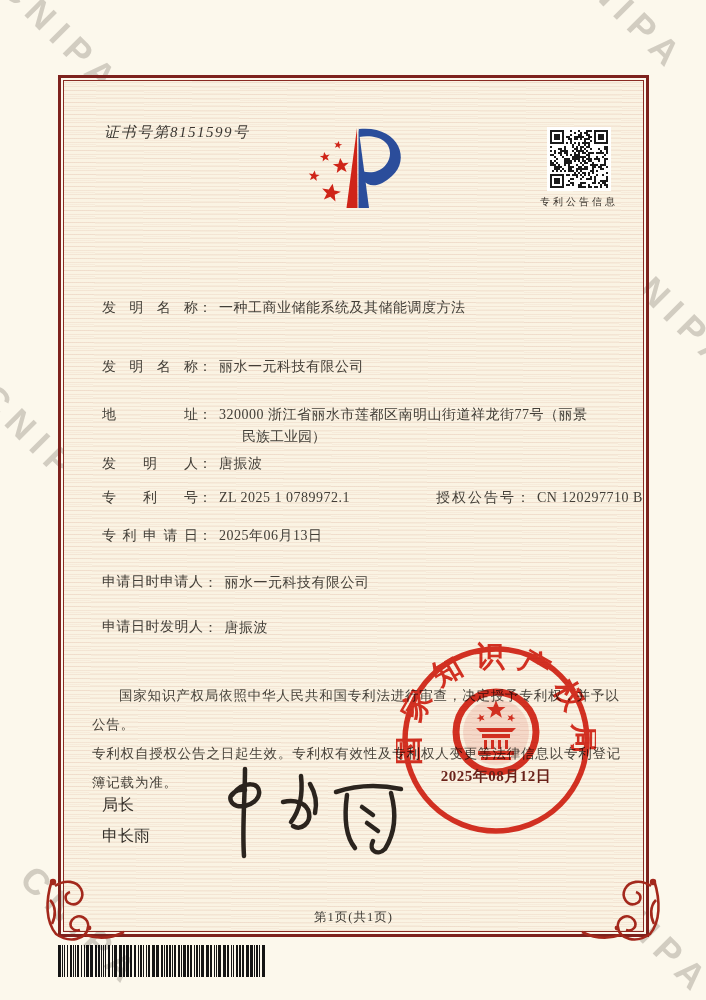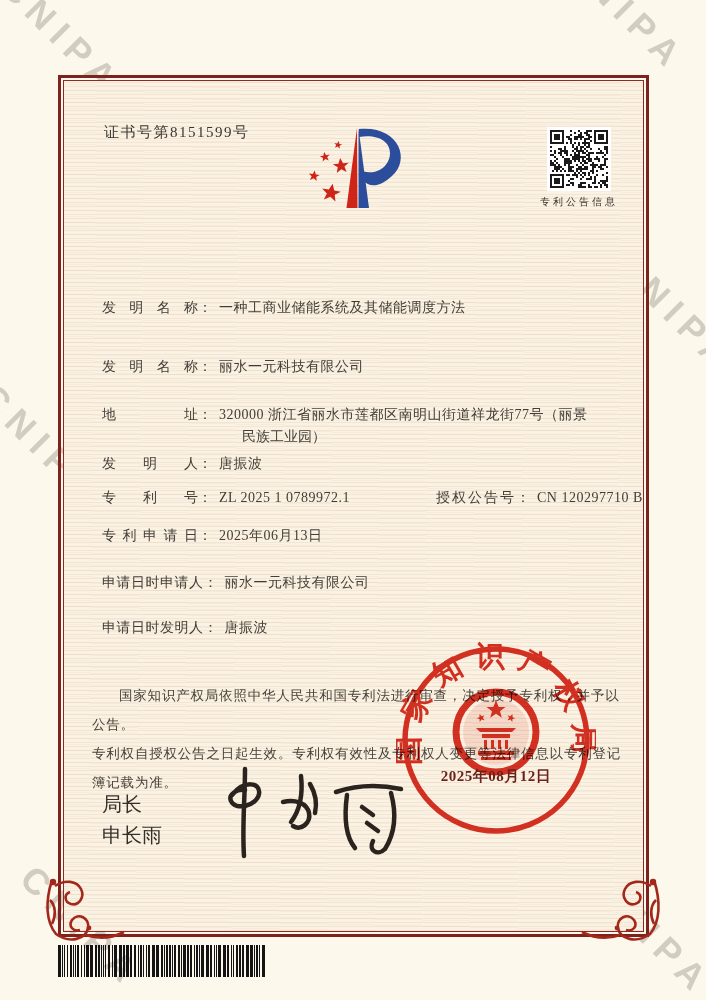--- a/index.html
+++ b/index.html
@@ -37,21 +37,21 @@
     position:absolute;inset:2px;
     border:1px solid #8a2a22;
     background:
       repeating-linear-gradient(0deg, rgba(203,140,115,0.14) 0 1px, rgba(0,0,0,0) 1px 4px),
       repeating-linear-gradient(1.2deg, rgba(203,140,115,0.08) 0 1px, rgba(0,0,0,0) 1px 6px),
       #faf3e3;
   }
   
   .cert-no{
     position:absolute;left:40px;top:42px;
-    font-size:15px;letter-spacing:1.5px;color:#3a3631;
+    font-size:15px;letter-spacing:1.5px;color:#3a3631;font-style:italic;
   }
   .logo{position:absolute;left:225px;top:35px;width:140px;height:100px;}
   .qr-block{position:absolute;left:450px;top:46px;width:130px;text-align:center;}
   .qr{width:58px;height:58px;display:inline-block;background:#fff;padding:3px;}
   .qr-label{
     margin-top:0;font-size:10px;letter-spacing:3px;color:#3a342d;
   }
   .title{
     position:absolute;left:0;top:128px;width:100%;
     text-align:center;
@@ -59,34 +59,34 @@
     letter-spacing:14px;text-indent:14px;
   }
   
   .rows{position:absolute;left:38px;top:0;width:530px;font-size:14px;color:#423e37;}
   .row{position:absolute;left:0;width:530px;line-height:21px;white-space:nowrap;}
   .lb{
     display:inline-block;width:96px;
     text-align:justify;text-align-last:justify;
     vertical-align:top;
   }
-  .lb7{display:inline-block;vertical-align:top;letter-spacing:0.5px;}
+  .lb7{display:inline-block;vertical-align:top;letter-spacing:0.5px;font-family:Liberation Mono, monospace;}
   .cl{display:inline-block;}
   .val{margin-left:7px;letter-spacing:0.5px;}
   .rcol{position:absolute;left:300px;top:0;white-space:nowrap;margin-left:34px;}
   .rcol .lbr{letter-spacing:2px;}
   .addr2{position:absolute;left:140px;}
   
   .legal{
     position:absolute;left:28px;top:600px;width:540px;
     font-size:13.5px;line-height:29px;color:#47423a;letter-spacing:0.8px;
   }
   .legal .l1{text-indent:27px;}
   
-  .sig-block{position:absolute;left:38px;top:708px;font-size:20px;line-height:31px;color:#35302a;}
+  .sig-block{position:absolute;left:38px;top:708px;font-size:16px;line-height:31px;color:#35302a;}
   .sig-svg{position:absolute;left:140px;top:680px;width:210px;height:100px;}
   
   .seal{position:absolute;left:396px;top:640px;width:200px;height:200px;mix-blend-mode:multiply;opacity:0.95;}
   
   .pagenum{
     position:absolute;left:0;top:828px;width:100%;text-align:center;
     font-size:12.5px;color:#3d3933;letter-spacing:1px;
   }
   .barcode{position:absolute;left:58px;top:945px;width:212px;height:32px;}
   .flourish{position:absolute;width:86px;height:74px;}
@@ -495,20 +495,21 @@
           <path d="M79,41 C91,38 103,42 105,52 C107,62 97,70 89,65"></path>
           <path d="M106,23 C112,33 113,43 111,52"></path>
           <path d="M132,31 C153,24 177,24 197,28"></path>
           <path d="M143,34 C140,56 142,76 151,87"></path>
           <path d="M187,32 C193,54 191,72 181,88 C174,95 164,90 169,80"></path>
           <path d="M158,46 l11,8"></path>
           <path d="M163,62 l11,8"></path>
         </g>
       </svg>
 
+      <div class="pagenum">第1页(共1页)</div>
     </div>
   </div>
 
   <svg class="flourish bl" viewBox="0 0 86 74">
     <g fill="none" stroke="#a3281c" stroke-width="2.6">
       <path d="M10,4 C3,26 4,46 14,58 C28,68 44,63 46,52 C48,42 36,36 30,44 C26,50 31,56 38,54"></path>
       <path d="M13,10 C23,3 35,5 39,13 C43,21 37,30 29,28 C22,26 22,18 28,16"></path>
       <path d="M44,59 C58,64 70,62 82,56"></path>
       <path d="M8,24 C14,30 14,40 10,48"></path>
     </g>

